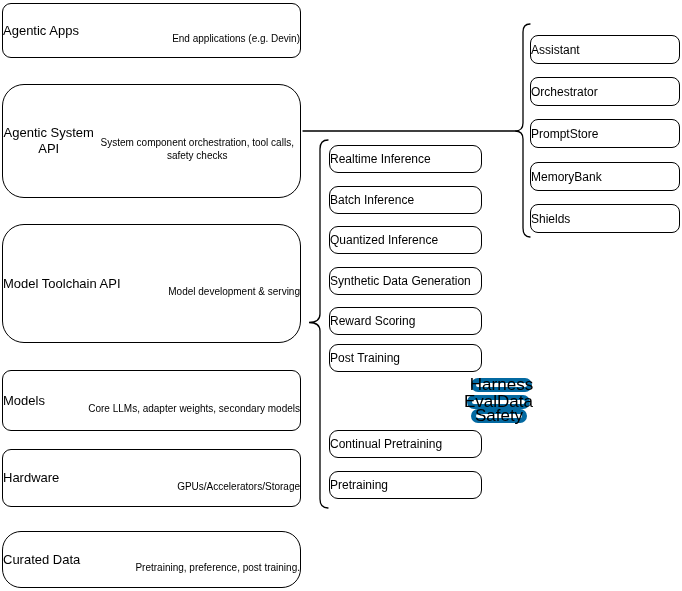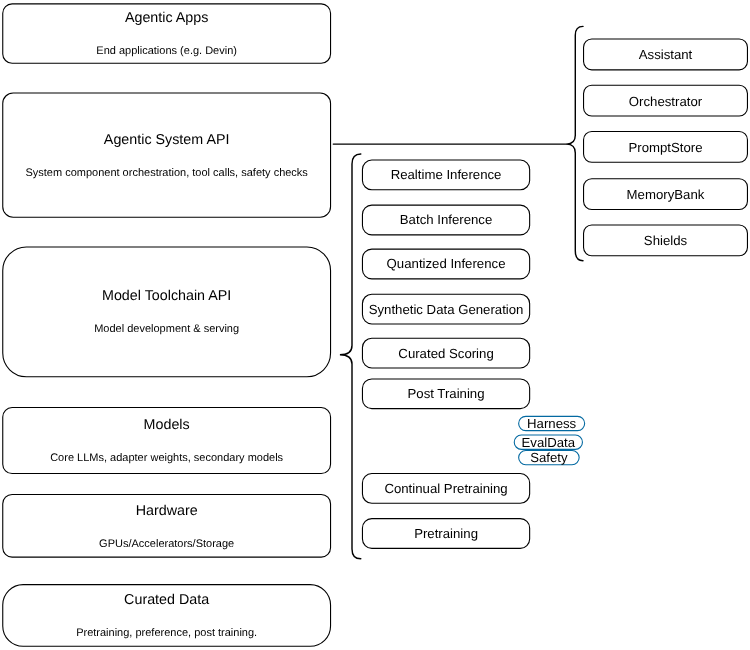--- a/index.html
+++ b/index.html
@@ -3,51 +3,51 @@
 <meta charset="utf-8">
 <style>
   html,body{margin:0;padding:0;background:#ffffff;}
   .canvas{
     position:relative;width:682px;height:591px;background:#ffffff;
     font-family:"Liberation Sans",sans-serif;color:#000;overflow:hidden;
   }
   .layer{position:absolute;left:0;top:0;z-index:1;pointer-events:none;}
   .box{
     position:absolute;box-sizing:border-box;background:#ffffff;border:1px solid #000000;
-    display:flex;flex-direction:column;align-items:center;justify-content:center;
+    display:flex;flex-direction:row;align-items:center;justify-content:space-between;
     text-align:center;z-index:2;
   }
   .lbox{left:2px;width:299px;}
   .lbox .title{font-size:13px;line-height:16px;}
   .lbox .subtitle{font-size:10px;line-height:13px;margin-top:16px;}
   .mbox{left:329px;width:153px;height:28px;border-radius:9px;font-size:12px;}
   .rbox{left:530px;width:150px;height:29px;border-radius:8px;font-size:12px;}
   .pill{
-    position:absolute;box-sizing:border-box;background:#ffffff;border:1px solid #0369a1;
+    position:absolute;box-sizing:border-box;background:#ffffff;border:5px solid #0369a1;
     border-radius:7px;display:flex;align-items:center;justify-content:center;
-    font-size:12px;line-height:12px;z-index:3;
+    font-size:17px;line-height:12px;z-index:3;
   }
 </style>
 </head>
 <body>
 
 <div class="canvas">
 
   <svg class="layer" width="682" height="591" viewBox="0 0 682 591">
     <path d="M 303 131 L 515 131" fill="none" stroke="#000000" stroke-width="1.3" stroke-linecap="round"></path>
     <path d="M 328 140 Q 320 140 320 149 L 320 314 Q 320 322.5 309 322.5 Q 320 322.5 320 331 L 320 499 Q 320 508 328 508" fill="none" stroke="#000000" stroke-width="1.3" stroke-linecap="round"></path>
     <path d="M 530 24 Q 523 24 523 32 L 523 123 Q 523 131 515 131 Q 523 131 523 139 L 523 228 Q 523 237 530 237" fill="none" stroke="#000000" stroke-width="1.3" stroke-linecap="round"></path>
   </svg>
 
   <div class="box lbox" style="top:3px;height:55px;border-radius:9px;">
     <div class="title">Agentic Apps</div>
     <div class="subtitle">End applications (e.g. Devin)</div>
   </div>
 
-  <div class="box lbox" style="top:84px;height:114px;border-radius:10px;">
+  <div class="box lbox" style="top:84px;height:114px;border-radius:22px;">
     <div class="title">Agentic System API</div>
     <div class="subtitle">System component orchestration, tool calls, safety checks</div>
   </div>
 
   <div class="box lbox" style="top:224px;height:119px;border-radius:22px;">
     <div class="title">Model Toolchain API</div>
     <div class="subtitle">Model development &amp; serving</div>
   </div>
 
   <div class="box lbox" style="top:370px;height:61px;border-radius:9px;">
@@ -71,21 +71,21 @@
   <div class="box mbox" style="top:186px;">
     <span>Batch Inference</span>
   </div>
   <div class="box mbox" style="top:267px;">
     <span>Synthetic Data Generation</span>
   </div>
   <div class="box mbox" style="top:226px;">
     <span>Quantized Inference</span>
   </div>
   <div class="box mbox" style="top:307px;">
-    <span>Curated Scoring</span>
+    <span>Reward Scoring</span>
   </div>
   <div class="box mbox" style="top:344px;">
     <span>Post Training</span>
   </div>
   <div class="box mbox" style="top:430px;">
     <span>Continual Pretraining</span>
   </div>
   <div class="box mbox" style="top:471px;">
     <span>Pretraining</span>
   </div>

